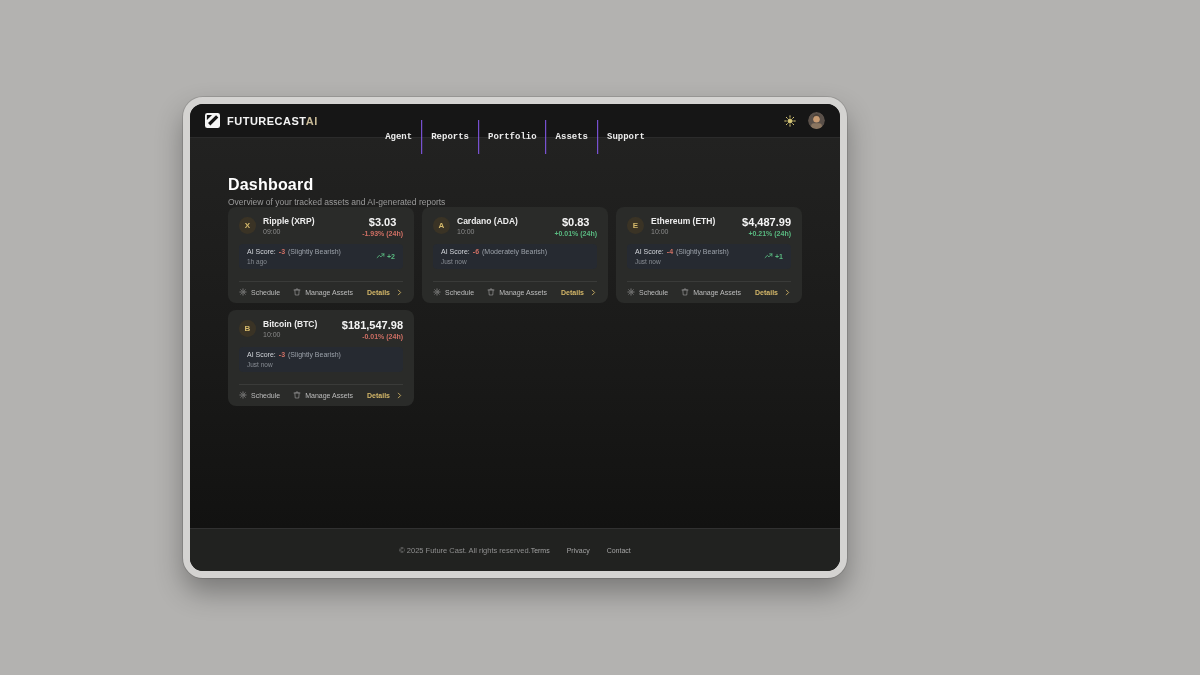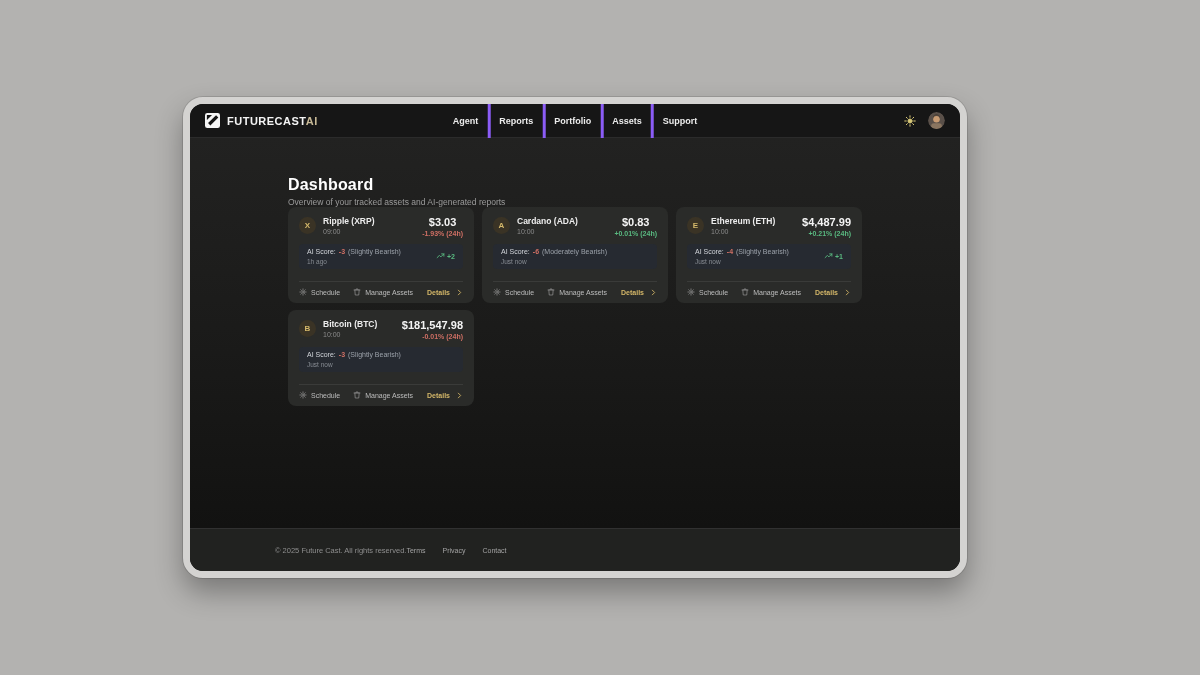--- a/index.html
+++ b/index.html
@@ -6,21 +6,21 @@
   html, body { width: 1200px; height: 675px; }
   body {
     background: #b3b2b0;
     font-family: "Liberation Sans", "DejaVu Sans", sans-serif;
     position: relative;
     overflow: hidden;
   }
   
   .frame {
     position: absolute; left: 183px; top: 97px;
-    width: 784px; height: 481px;
+    width: 664px; height: 481px;
     border: 7px solid #d4d3d1;
     border-radius: 20px;
     background: #161616;
     box-shadow: 0 14px 28px rgba(0,0,0,.32), 0 0 0 1px rgba(0,0,0,.12);
     display: flex; flex-direction: column;
     overflow: hidden;
   }
   
   .appbar {
     height: 34px; flex: 0 0 34px;
@@ -28,25 +28,25 @@
     border-bottom: 1px solid #2b2b2b;
     display: flex; align-items: center;
     padding: 0 15px;
     position: relative;
   }
   .brand { display: flex; align-items: center; gap: 7px; cursor: pointer; }
   .brand-logo { width: 15px; height: 15px; display: block; }
   .brand-text { font-size: 11px; font-weight: 800; letter-spacing: .5px; color: #f4f4f4; white-space: nowrap; }
   .brand-text .ai { color: #c9ba97; }
   .nav {
-    position: absolute; left: 50%; top: 0; transform: translateX(-50%);
-    height: 100%; display: flex; align-items: center; list-style: none;
+    position: absolute; left: 50%; top: 16px; transform: translateX(-50%);
+    height: 100%; display: flex; align-items: center; list-style: none; font-family: Liberation Mono, monospace;
   }
   .nav li { padding: 0 9px; font-size: 9px; font-weight: 600; color: #ececec; cursor: pointer; line-height: 34px; }
-  .nav li + li { border-left: 3px solid #8b5cf6; }
+  .nav li + li { border-left: 1px solid #8b5cf6; }
   .appbar-right { margin-left: auto; display: flex; align-items: center; gap: 12px; }
   .sun { width: 12px; height: 12px; color: #d8c878; cursor: pointer; }
   .avatar { width: 17px; height: 17px; border-radius: 50%; overflow: hidden; cursor: pointer; display: block; }
   
   .main {
     flex: 1 1 auto;
     background: linear-gradient(180deg, #222221 0%, #1a1a19 55%, #121211 100%);
     overflow: hidden;
   }
   .content { width: 574px; margin: 0 auto; padding-top: 38px; }
@@ -117,21 +117,21 @@
   .details svg { width: 7px; height: 7px; }
   
   .footer {
     flex: 0 0 43px;
     background: #212220;
     border-top: 1px solid #313131;
     display: flex; align-items: center;
   }
   .footer-inner {
     width: 600px; margin: 2px auto;
-    display: flex; align-items: center; justify-content: flex-start;
+    display: flex; align-items: center; justify-content: center;
   }
   .copyright { font-size: 7.5px; color: #8e8e8e; }
   .footer-links { display: flex; gap: 17px; list-style: none; }
   .footer-links li { font-size: 7px; color: #a3a3a3; cursor: pointer; }
 </style>
 </head>
 <body>
 
 <div class="frame">
 

